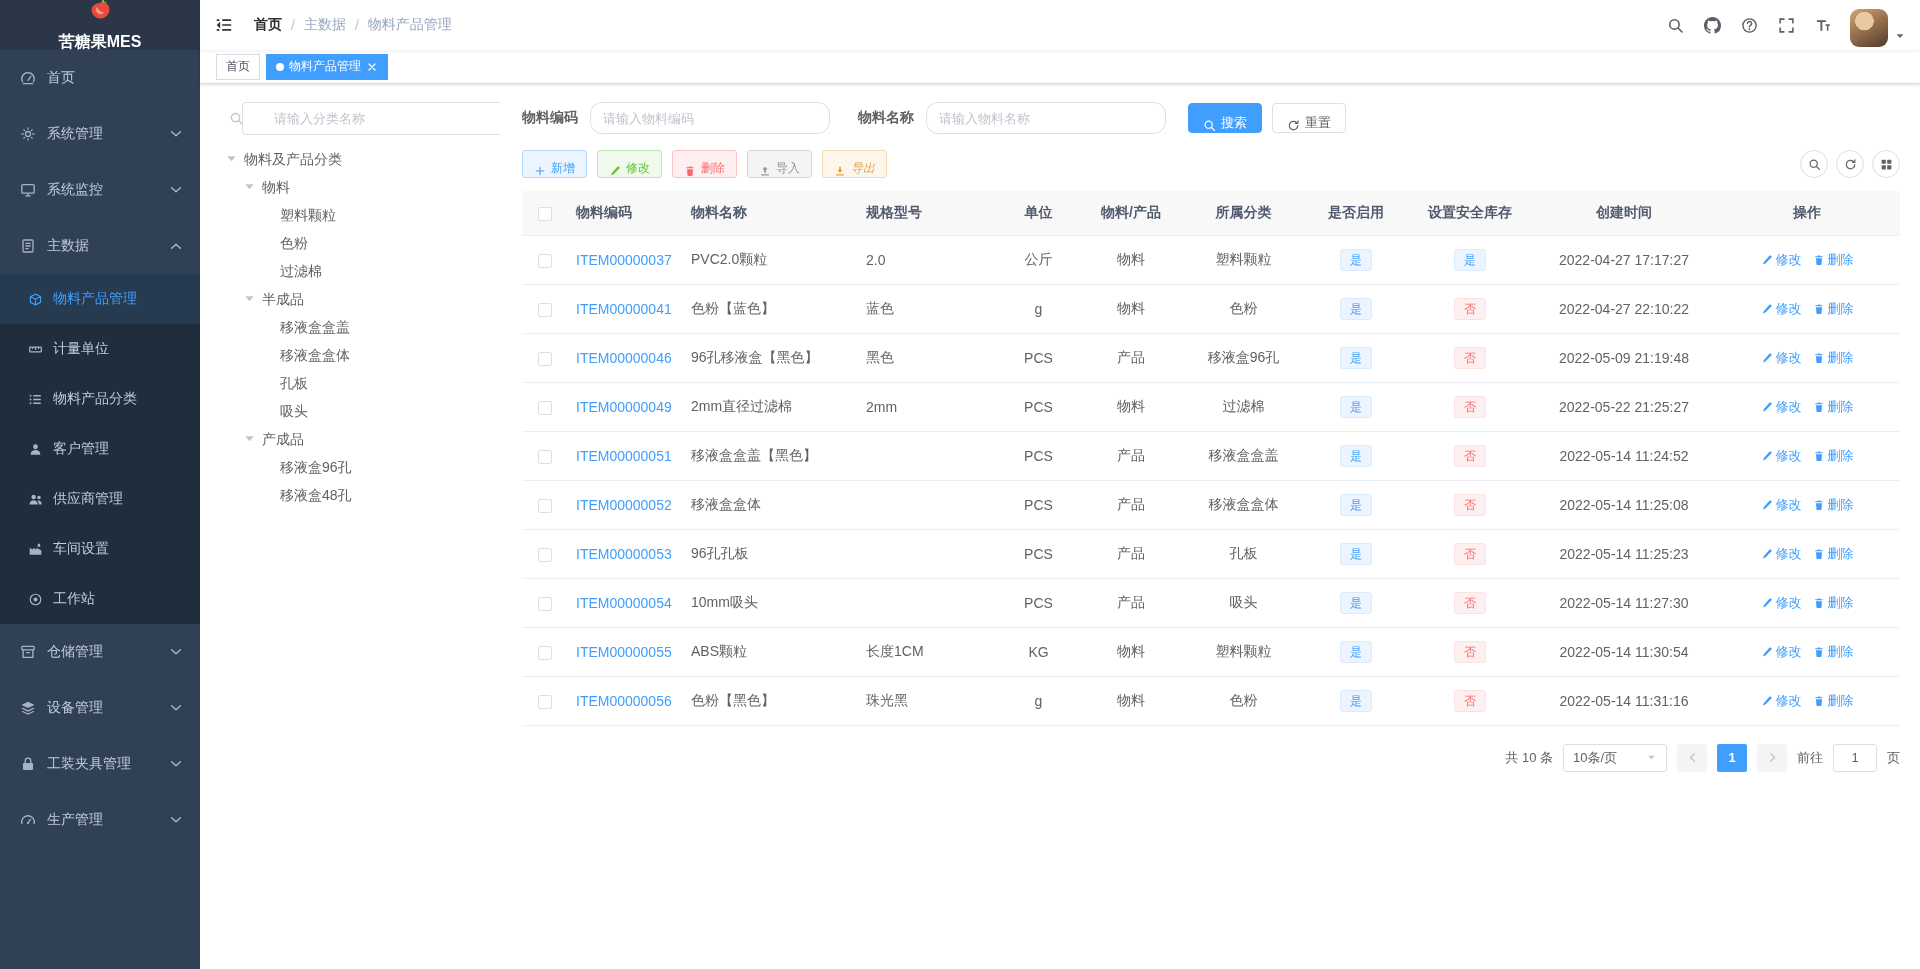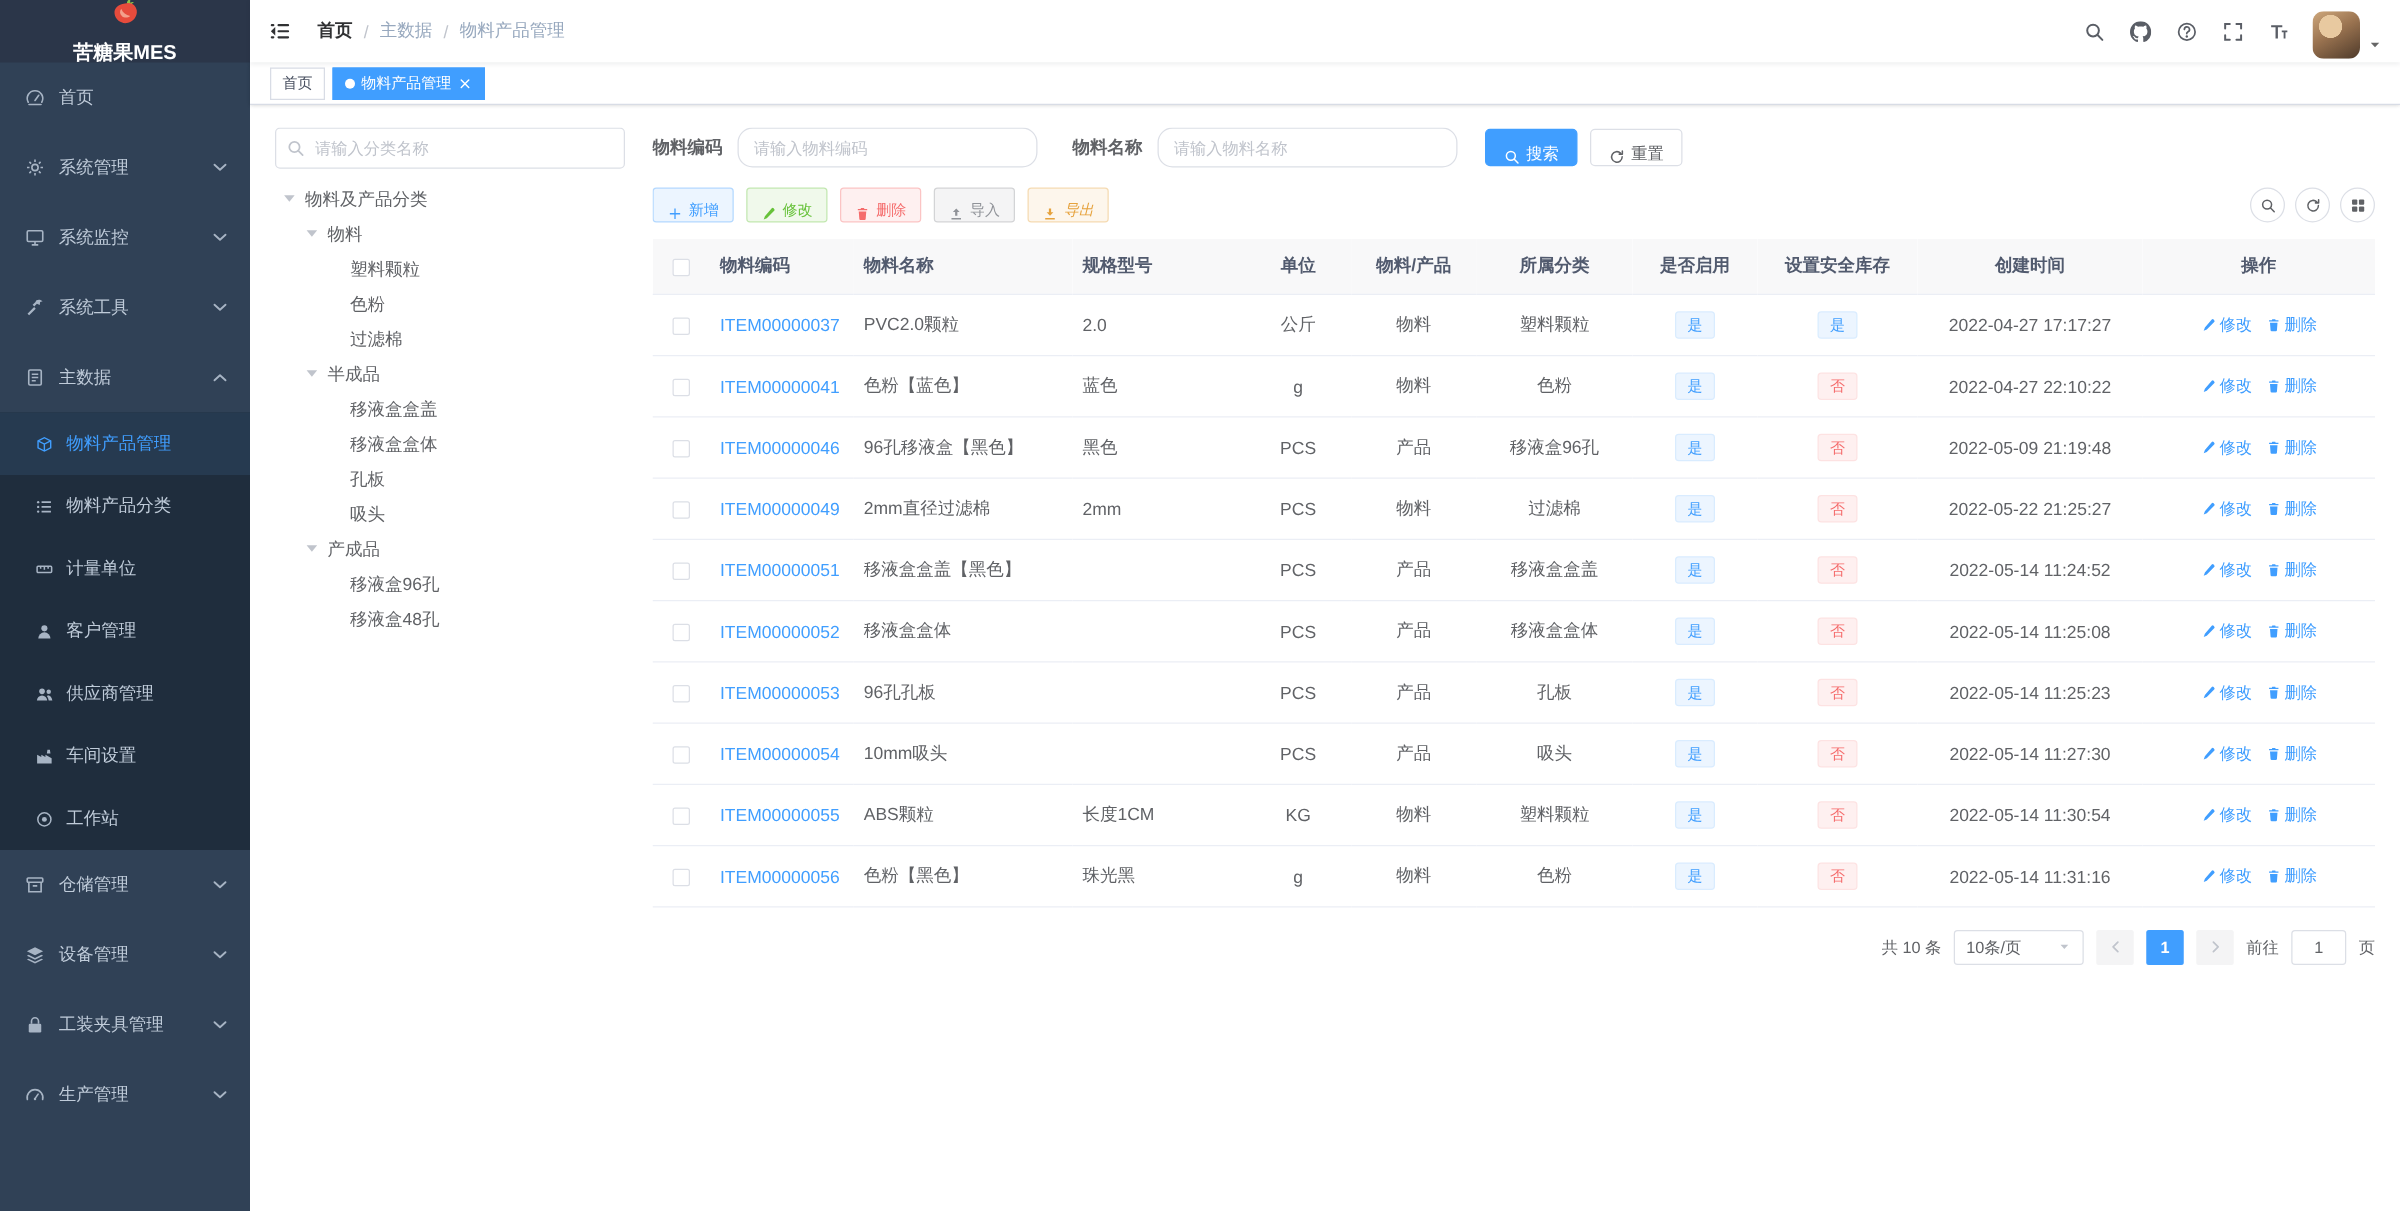--- a/index.html
+++ b/index.html
@@ -59,21 +59,21 @@
   .tag-dot { width:8px; height:8px; border-radius:50%; background:#fff; }
   .tag-close { width:14px; height:14px; border-radius:50%; display:inline-flex; align-items:center; justify-content:center; color:#fff; }
   .tag-close .icon, .tag-close { width:12px; height:12px; }
 
   .app-main { flex:1; min-height:0; padding:18px 20px; display:flex; gap:22px; background:#fff; overflow:hidden; }
 
   
   .tree-panel { width:280px; flex-shrink:0; overflow:hidden; }
   .tree-search { position:relative; }
   .tree-search input { width:100%; height:33px; border:1px solid #dcdfe6; border-radius:4px;
-    padding:0 12px 0 31px; font-size:13px; color:#606266; background:#fff; }
+    padding:0 12px 0 31px; font-size:13px; color:#606266; background:#fff;margin-left:22px; }
   .tree-search input::placeholder { color:#c0c4cc; }
   .tree-search .icon { position:absolute; left:9px; top:9px; width:15px; height:15px; color:#c0c4cc; }
   .tree { margin-top:16px; font-size:14px; color:#606266; }
   .tree-node { height:28px; display:flex; align-items:flex-start; cursor:pointer; white-space:nowrap; }
   .tree-caret { width:15px; height:15px; color:#c0c4cc; margin-right:5px; }
   .tree-caret.expanded { transform:rotate(90deg); }
   .tree-caret.placeholder { visibility:hidden; }
 
   
   .table-panel { flex:1; min-width:0; display:flex; flex-direction:column; overflow:hidden; }
@@ -183,33 +183,20 @@
           </span>
           <span class="menu-label">系统监控</span>
           <span class="icon menu-arrow">
             <svg viewBox="0 0 16 16" fill="none" stroke="currentColor" stroke-width="1.5" stroke-linecap="round" stroke-linejoin="round">
               <path d="m3.6 5.8 4.4 4 4.4-4"></path>
             </svg>
           </span>
         </div>
         <div class="menu-item">
           <span class="icon">
-            <svg viewBox="0 0 16 16" fill="currentColor">
-              <path d="M2 12.9 7.3 7.6l1.3 1.3-5.3 5.3zM8.9 2.4c1.7-1.1 3.9-.8 5.2.6l-2 .5-.3 2.5-2.3-1-2.1 2.1-1.3-1.3 2.3-2.3z"></path>
-            </svg>
-          </span>
-          <span class="menu-label">系统工具</span>
-          <span class="icon menu-arrow">
-            <svg viewBox="0 0 16 16" fill="none" stroke="currentColor" stroke-width="1.5" stroke-linecap="round" stroke-linejoin="round">
-              <path d="m3.6 5.8 4.4 4 4.4-4"></path>
-            </svg>
-          </span>
-        </div>
-        <div class="menu-item">
-          <span class="icon">
             <svg viewBox="0 0 16 16" fill="none" stroke="currentColor" stroke-width="1.3">
               <rect x="3" y="2" width="10" height="12" rx="1"></rect>
               <path d="M5.4 5.4h5.2M5.4 8h5.2M5.4 10.6h3.2"></path>
             </svg>
           </span>
           <span class="menu-label">主数据</span>
           <span class="icon menu-arrow up">
             <svg viewBox="0 0 16 16" fill="none" stroke="currentColor" stroke-width="1.5" stroke-linecap="round" stroke-linejoin="round">
               <path d="m3.6 5.8 4.4 4 4.4-4"></path>
             </svg>
@@ -217,40 +204,40 @@
         </div>
         <div class="submenu">
           <div class="submenu-item active">
             <span class="icon">
               <svg viewBox="0 0 16 16" fill="none" stroke="currentColor" stroke-width="1.2">
                 <path d="M2.6 5 8 2.3 13.4 5v6L8 13.7 2.6 11z"></path>
                 <path d="M2.6 5 8 7.7 13.4 5M8 7.7v6"></path>
               </svg>
             </span>
             <span class="menu-label">物料产品管理</span>
+          </div>
+          <div class="submenu-item">
+            <span class="icon">
+              <svg viewBox="0 0 16 16" fill="none" stroke="currentColor" stroke-width="1.3">
+                <rect x="1.8" y="5.4" width="12.4" height="5.2" rx=".8"></rect>
+                <path d="M4.8 5.4v2.1M8 5.4v3M11.2 5.4v2.1"></path>
+              </svg>
+            </span>
+            <span class="menu-label">计量单位</span>
           </div>
           <div class="submenu-item">
             <span class="icon">
               <svg viewBox="0 0 16 16" fill="none" stroke="currentColor" stroke-width="1.4">
                 <path d="M5.6 4h8M5.6 8h8M5.6 12h8"></path>
                 <circle cx="2.7" cy="4" r="1" fill="currentColor" stroke="none"></circle>
                 <circle cx="2.7" cy="8" r="1" fill="currentColor" stroke="none"></circle>
                 <circle cx="2.7" cy="12" r="1" fill="currentColor" stroke="none"></circle>
               </svg>
             </span>
             <span class="menu-label">物料产品分类</span>
-          </div>
-          <div class="submenu-item">
-            <span class="icon">
-              <svg viewBox="0 0 16 16" fill="none" stroke="currentColor" stroke-width="1.3">
-                <rect x="1.8" y="5.4" width="12.4" height="5.2" rx=".8"></rect>
-                <path d="M4.8 5.4v2.1M8 5.4v3M11.2 5.4v2.1"></path>
-              </svg>
-            </span>
-            <span class="menu-label">计量单位</span>
           </div>
           <div class="submenu-item">
             <span class="icon">
               <svg viewBox="0 0 16 16" fill="currentColor">
                 <circle cx="8" cy="5" r="2.6"></circle>
                 <path d="M2.8 13.6a5.2 5.2 0 0 1 10.4 0z"></path>
               </svg>
             </span>
             <span class="menu-label">客户管理</span>
           </div>

